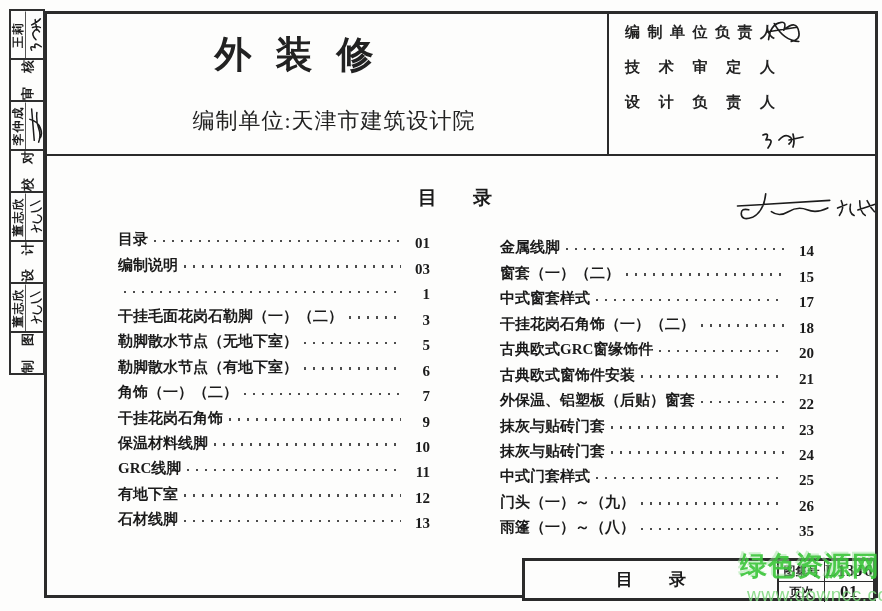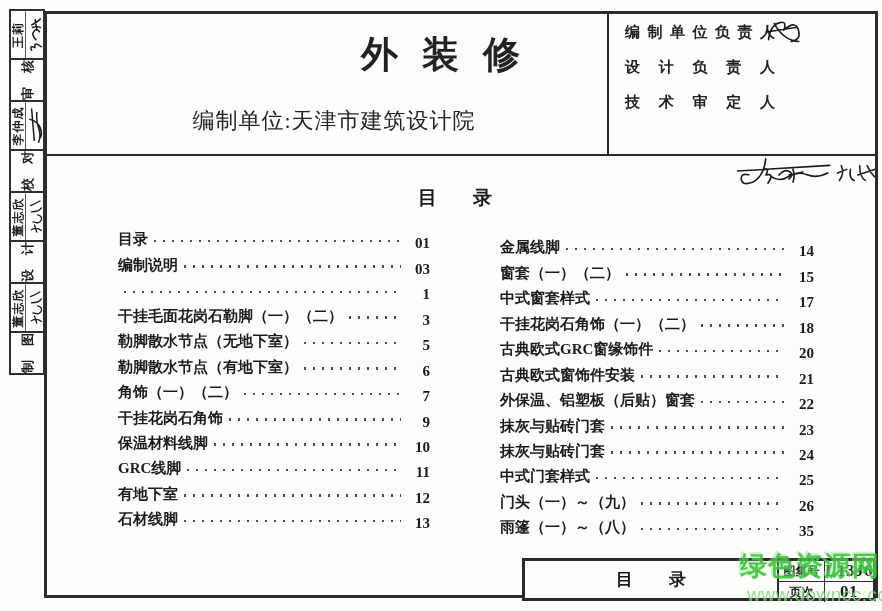--- a/index.html
+++ b/index.html
@@ -32,21 +32,21 @@
     font-size:12px; font-weight:600; letter-spacing:1px; line-height:14px;
     border-bottom:1px solid #555; width:100%; text-align:center;
   }
   .s-sig { line-height:0; }
   .role-label {
     display:inline-block; width:40px; text-align:justify; text-align-last:justify;
     font-size:13px; font-weight:600;
   }
   
   .doc-title {
-    position:absolute; left:44px; top:30px; width:500px; text-align:right;
+    position:absolute; left:44px; top:30px; width:500px; text-align:center;
     font-family:"Liberation Sans", sans-serif; font-weight:bold;
     font-size:37px; letter-spacing:24px; text-indent:24px; color:#222;
   }
   .doc-subtitle {
     position:absolute; left:64px; top:106px; width:540px; text-align:center;
     font-size:22px; font-weight:400; letter-spacing:1px; color:#222;
   }
   
   .officials {
     position:absolute; left:607px; top:13px; width:269px; height:141px;
@@ -165,44 +165,44 @@
 
   <div class="doc-title">外装修</div>
   <div class="doc-subtitle">编制单位:天津市建筑设计院</div>
 
   <div class="officials">
     <div class="off-row">
       <span class="off-label">编制单位负责人</span>
       <span class="off-sig" style="left:152px; top:3px;">
         <svg width="52" height="30" viewBox="0 0 55 30">
             <path class="sig-stroke" d="M8 22 q2 -16 12 -18 q8 -2 4 8 q14 -12 16 2 q2 8 -8 10 M6 14 l32 -5 M14 5 q10 18 26 19"></path>
+          </svg>
+      </span>
+    </div>
+    <div class="off-row">
+      <span class="off-label">技术审定人</span>
+      <span class="off-sig" style="left:148px; top:80px;">
+        <svg width="48" height="22" viewBox="0 0 48 22">
+            <path class="sig-stroke" d="M6 5 q7 -3 3 5 q9 -2 2 8 M22 10 q6 -7 11 -3 q4 3 -1 7 M36 4 q2 8 0 13 M32 10 l14 -3"></path>
           </svg>
       </span>
     </div>
     <div class="off-row">
       <span class="off-label">设计负责人</span>
       <span class="off-sig" style="left:126px; top:106px;">
         <svg width="100" height="32" viewBox="0 0 105 34">
             <path class="sig-stroke" d="M32 3 Q30 22 18 28 Q6 32 6 24 Q6 18 14 20 M2 16 L100 10 M38 22 q8 6 18 0 t20 -2 t22 -2"></path>
           </svg>
       </span>
       <span class="off-sig" style="left:226px; top:112px;">
         <svg width="42" height="24" viewBox="0 0 44 26">
             <path class="sig-stroke" d="M6 4 q4 8 -2 16 M2 12 l10 -4 M16 8 q-2 10 4 12 M26 4 q0 12 6 16 M34 4 q4 8 8 12 M24 14 l18 -6"></path>
           </svg>
       </span>
     </div>
-    <div class="off-row">
-      <span class="off-label">技术审定人</span>
-      <span class="off-sig" style="left:148px; top:80px;">
-        <svg width="48" height="22" viewBox="0 0 48 22">
-            <path class="sig-stroke" d="M6 5 q7 -3 3 5 q9 -2 2 8 M22 10 q6 -7 11 -3 q4 3 -1 7 M36 4 q2 8 0 13 M32 10 l14 -3"></path>
-          </svg>
-      </span>
-    </div>
   </div>
 
   <div class="toc-heading">目录</div>
 
   <div class="toc-col left">
     <div class="toc-row">
         <span class="t">目录</span>
         <span class="leader"></span>
         <span class="pg">01</span>
       </div>

